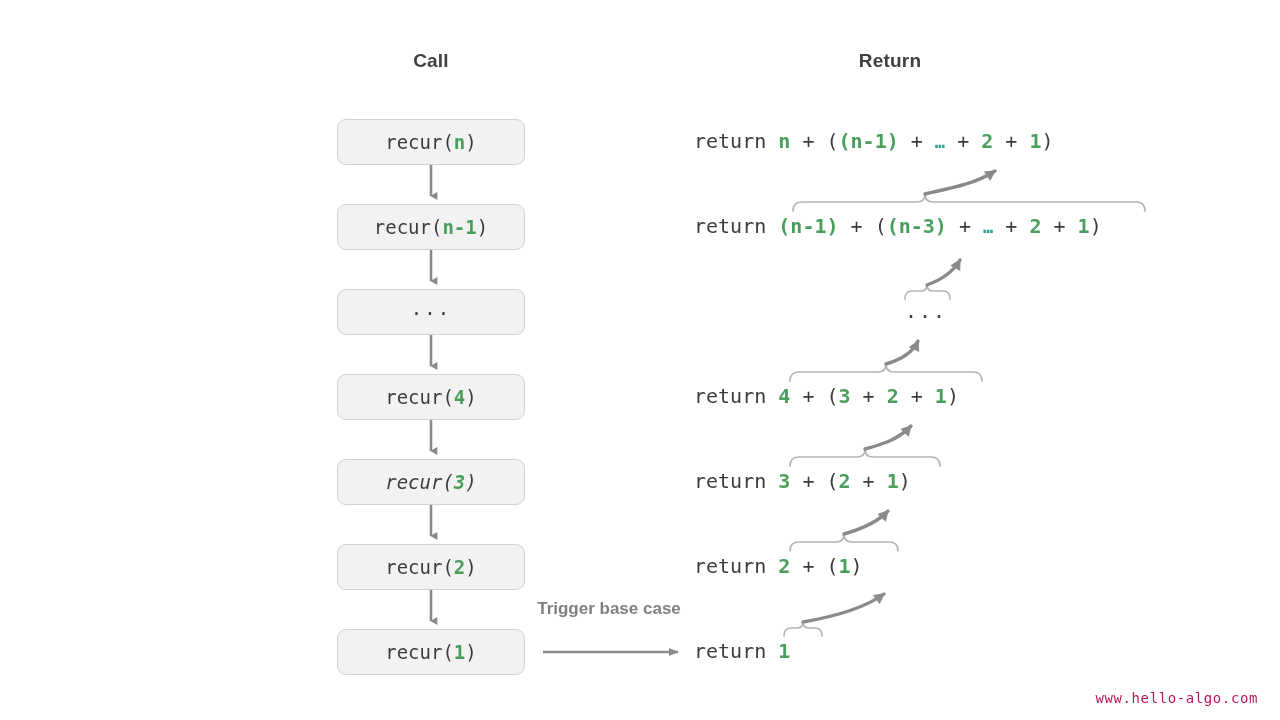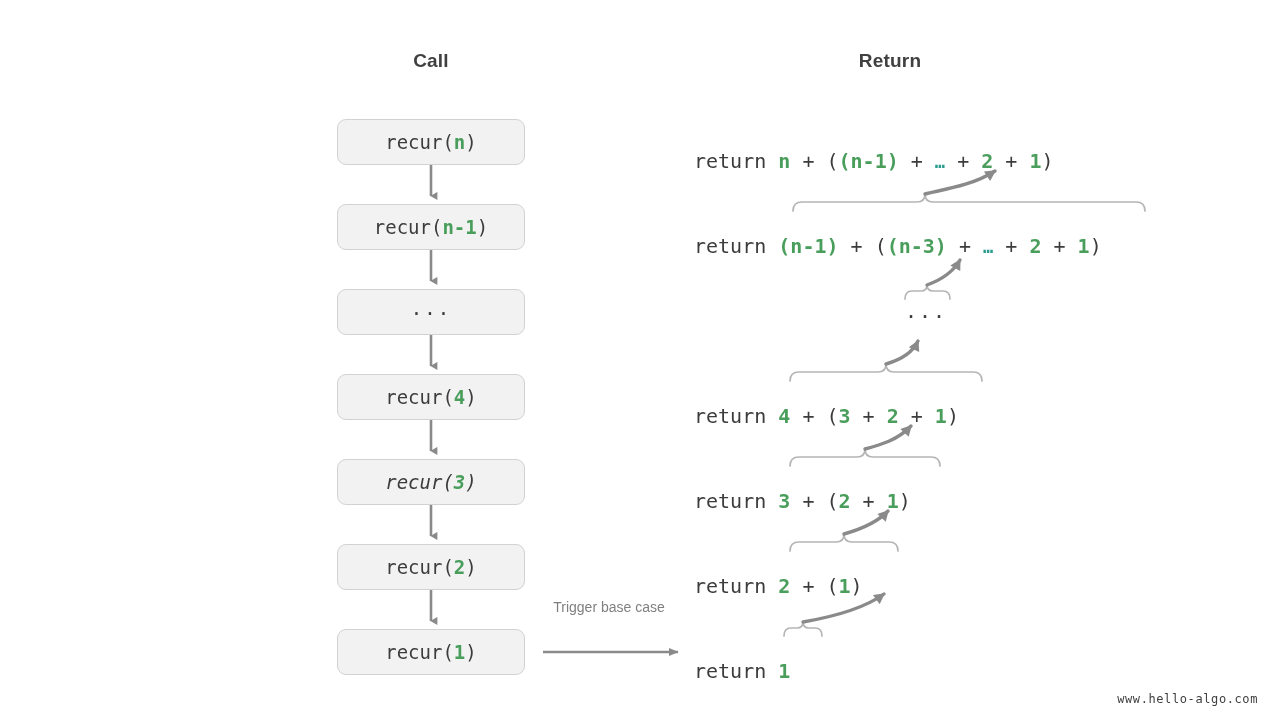--- a/index.html
+++ b/index.html
@@ -51,51 +51,50 @@
   }
 
   
   .ret-line{
     position:absolute;
     font-family:"DejaVu Sans Mono","Liberation Mono",monospace;
     font-size:20px;
     color:#3c3c3c;
     white-space:pre;
     line-height:1;
-    margin-top:20px;
   }
   .ret-line .kw{color:#3c3c3c;}
   .ret-line .g{color:#4a9e5c;font-weight:bold;}
   .ret-line .el{color:#2a9d8f;font-weight:bold;font-size:17px;}
   .ret-line .p{color:#3c3c3c;}
 
   .mid-dots{
     position:absolute;
     font-family:"DejaVu Sans Mono","Liberation Mono",monospace;
     font-size:20px;color:#3c3c3c;letter-spacing:2px;
     transform:translateX(-50%);
     white-space:nowrap;
   }
 
   
   .trigger-label{
     position:absolute;
     font-family:"Liberation Sans", sans-serif;
-    font-size:14px;font-weight:normal;color:#808080;
+    font-size:17px;font-weight:bold;color:#808080;
     white-space:nowrap;
     transform:translateX(-50%);
   }
 
   
   .watermark{
     position:absolute;
     right:22px;bottom:14px;
     font-family:"DejaVu Sans Mono","Liberation Mono",monospace;
-    font-size:12px;
-    color:#404040;
+    font-size:14px;
+    color:#be185d;
     letter-spacing:.6px;
     white-space:nowrap;
   }
 
   svg.overlay{position:absolute;left:0;top:0;width:1280px;height:720px;pointer-events:none;}
 </style>
 </head>
 <body>
 
 <div id="stage">

